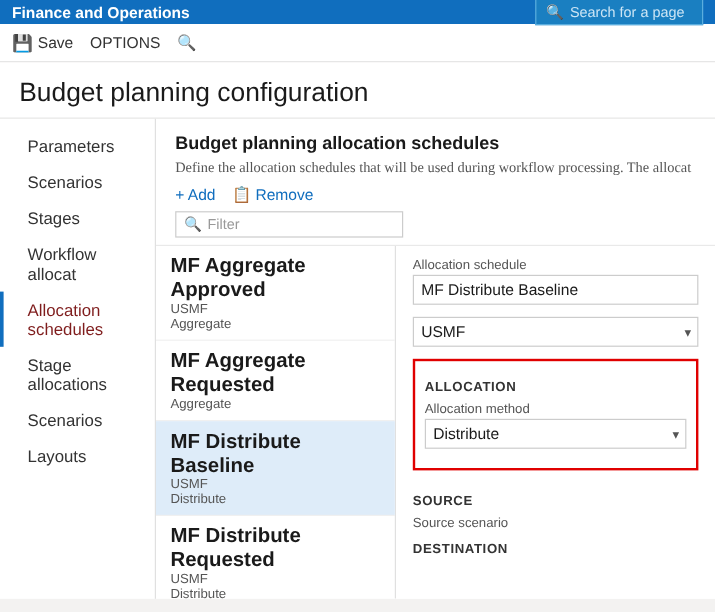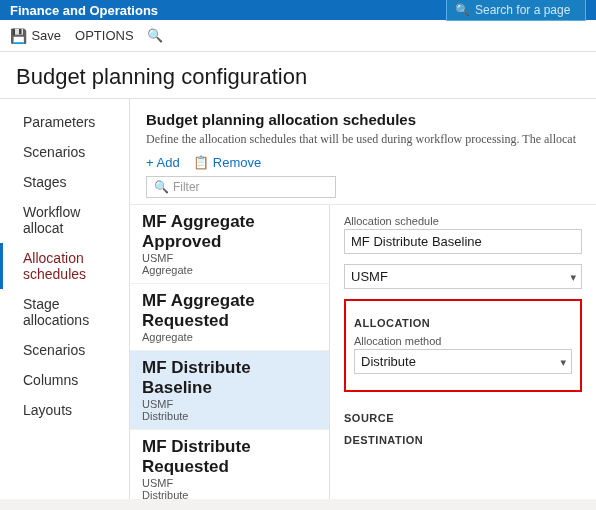--- a/index.html
+++ b/index.html
@@ -270,21 +270,20 @@
 <div class="main-layout">
 
   <nav class="left-nav">
     <div class="nav-item">Parameters</div>
     <div class="nav-item">Scenarios</div>
     <div class="nav-item">Stages</div>
     <div class="nav-item">Workflow allocat</div>
     <div class="nav-item active">Allocation schedules</div>
     <div class="nav-item">Stage allocations</div>
     <div class="nav-item">Scenarios</div>
-    <div class="nav-item">Columns</div>
     <div class="nav-item">Layouts</div>
   </nav>
 
   <div class="content-area">
     <div class="content-header">
       <h2>Budget planning allocation schedules</h2>
       <div class="content-description">Define the allocation schedules that will be used during workflow processing. The allocat</div>
       <div class="toolbar-actions">
         <div class="action-btn">
           <span>+ Add</span>
@@ -349,20 +348,21 @@
                 <option>Aggregate</option>
                 <option>Allocate across periods</option>
               </select>
             </div>
           </div>
         </div>
 
         <div class="source-section">
           <div class="section-label">SOURCE</div>
           <div class="field-group">
+            <div class="field-label">Source scenario</div>
           </div>
         </div>
 
         <div class="destination-section">
           <div class="section-label">DESTINATION</div>
 
         </div>
 
       </div>
     </div>

